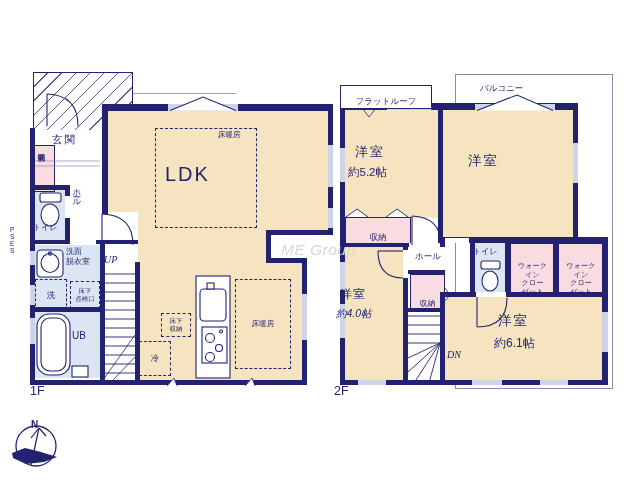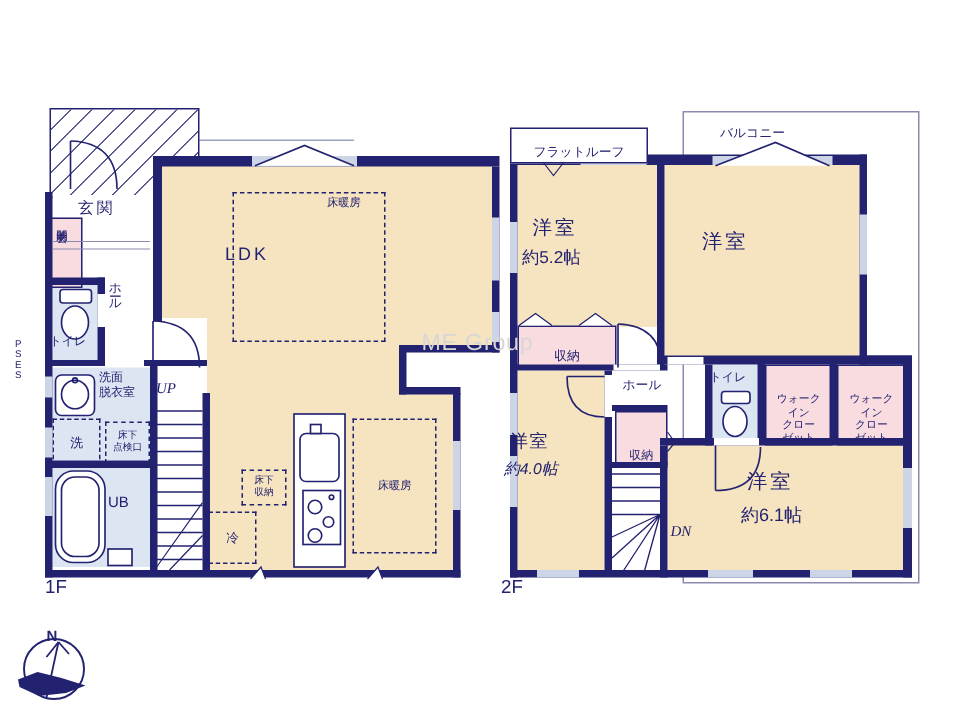--- a/index.html
+++ b/index.html
@@ -216,36 +216,36 @@
   </svg>
 
   <div class="lbl z6" style="left:52px;top:134px;width:44px;font-size:10.5px;letter-spacing:2px;font-family:Liberation Serif, serif;">玄関</div>
   <div class="lbl z6 vert" style="left:36px;top:148px;height:40px;font-size:7.2px;">玄関収納</div>
   <div class="lbl z6 vert" style="left:72px;top:183px;height:42px;font-size:8.5px;">ホール</div>
   <div class="lbl z6" style="left:33px;top:223px;width:34px;font-size:8px;">トイレ</div>
   <div class="lbl z6" style="left:66px;top:247px;width:36px;font-size:8px;">洗面
 脱衣室</div>
   <div class="lbl z6" style="left:72px;top:330px;width:30px;font-size:10px;">UB</div>
   <div class="lbl z6 it" style="left:104px;top:254px;width:30px;font-size:10px;">UP</div>
-  <div class="lbl z6" style="left:150px;top:162px;width:70px;font-size:12px;letter-spacing:2px;">LDK</div>
+  <div class="lbl z6" style="left:165px;top:162px;width:70px;font-size:20px;letter-spacing:2px;">LDK</div>
   <div class="lbl z6" style="left:10px;top:226px;width:12px;font-size:6.5px;line-height:1.1;">P
 S
 E
 S</div>
   <div class="lbl z6" style="left:30px;top:384px;width:26px;font-size:12.5px;text-align:left;">1F</div>
 
   <div class="lbl z6" style="left:480px;top:83px;width:80px;font-size:8.5px;">バルコニー</div>
   <div class="lbl z6" style="left:355px;top:144px;width:70px;font-size:13px;letter-spacing:2px;">洋室</div>
   <div class="lbl z6" style="left:348px;top:165px;width:84px;font-size:11.5px;">約5.2帖</div>
   <div class="lbl z6" style="left:468px;top:153px;width:80px;font-size:13.5px;letter-spacing:2px;">洋室</div>
   <div class="lbl z6" style="left:415px;top:251px;width:46px;font-size:8.5px;">ホール</div>
   <div class="lbl z6" style="left:473px;top:247px;width:36px;font-size:8px;">トイレ</div>
   <div class="lbl z6" style="left:340px;top:287px;width:66px;font-size:12px;letter-spacing:1px;">洋室</div>
   <div class="lbl z6" style="left:336px;top:307px;width:74px;font-size:10.5px;font-style:italic;">約4.0帖</div>
   <div class="lbl z6" style="left:498px;top:313px;width:84px;font-size:13.5px;letter-spacing:2px;">洋室</div>
   <div class="lbl z6" style="left:494px;top:336px;width:92px;font-size:12px;">約6.1帖</div>
   <div class="lbl z6 it" style="left:447px;top:339px;width:30px;font-size:10px;margin-top:10px;">DN</div>
   <div class="lbl z6" style="left:334px;top:384px;width:26px;font-size:12.5px;text-align:left;">2F</div>
 
-  <div class="wm z6" style="left:281px;top:220px;font-size:15.5px;">ME Group</div>
+  <div class="wm z6" style="left:281px;top:241px;font-size:15.5px;font-style:italic;">ME Group</div>
   <div class="lbl z6" style="left:31px;top:419px;width:14px;font-size:10px;font-weight:bold;">N</div>
 
 </div>
 
 </body></html>

